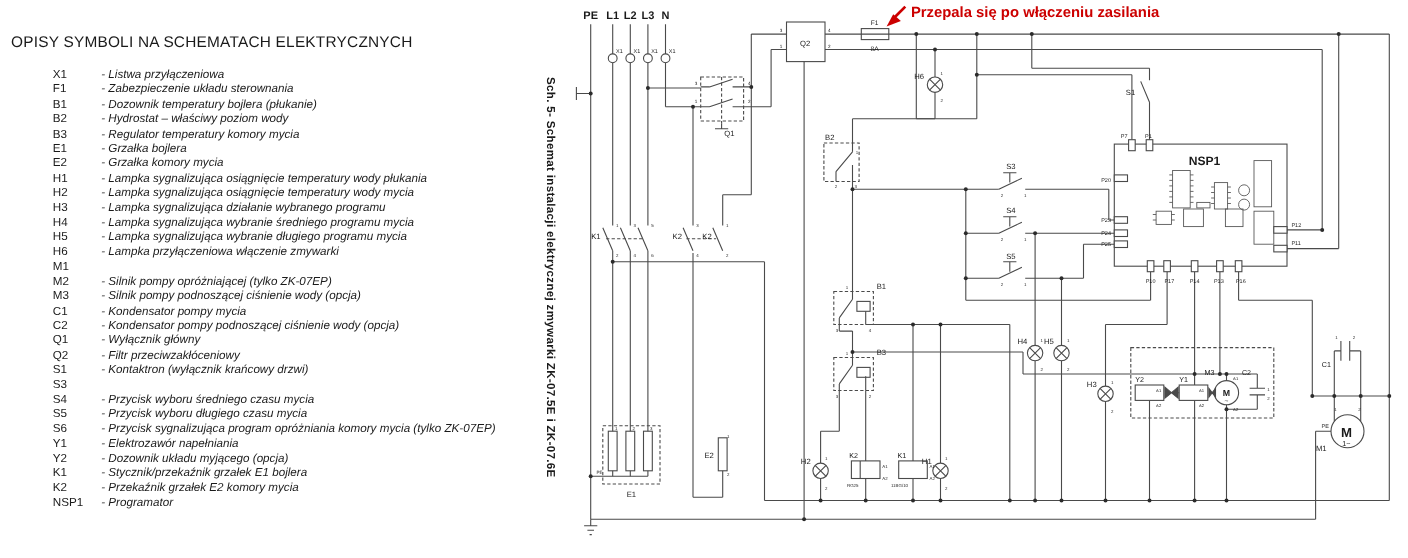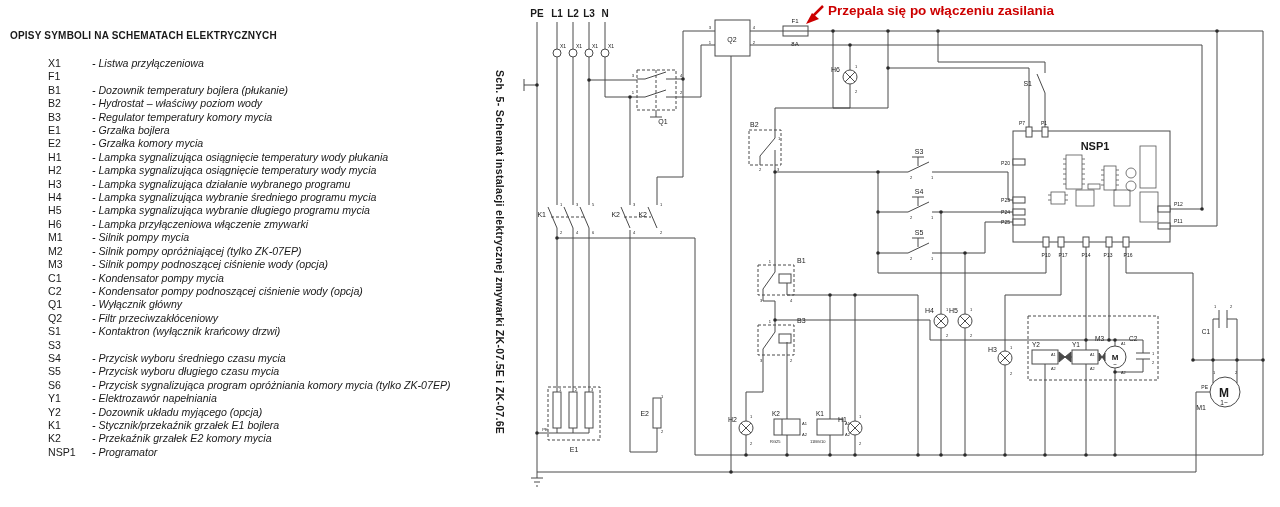--- a/index.html
+++ b/index.html
@@ -1,19 +1,19 @@
 <!DOCTYPE html>
 <html><head>
 <meta charset="utf-8">
 <style>
   html,body{margin:0;padding:0;background:#ffffff;width:1280px;height:507px;overflow:hidden;
     font-family:"Liberation Sans", sans-serif;}
   #stage{position:relative;width:1280px;height:507px;background:#fff;}
   .legend{position:absolute;left:10px;top:30px;width:482px;color:#1a1a1a;}
-  .legend-title{font-size:10px;font-weight:bold;letter-spacing:.2px;margin:0 0 16px 0;}
+  .legend-title{font-size:14px;font-weight:normal;letter-spacing:.2px;margin:0 0 16px 0;}
   .legend-rows{font-size:10.6px;line-height:13.4px;}
   .legend-row{display:flex;}
   .legend-sym{width:44px;margin-left:38px;flex:none;}
   .legend-desc{flex:1;font-style:italic;}
   .caption{position:absolute;left:494px;top:70px;height:380px;
     writing-mode:vertical-rl;font-size:10.5px;font-weight:bold;color:#1a1a1a;letter-spacing:.3px;}
   svg{position:absolute;left:0;top:0;}
   svg text{font-family:"Liberation Sans", sans-serif;}
 </style>
 </head>
@@ -22,20 +22,21 @@
 
   <div class="legend">
     <div class="legend-title">OPISY SYMBOLI NA SCHEMATACH ELEKTRYCZNYCH</div>
     <div class="legend-rows">
         <div class="legend-row">
           <span class="legend-sym">X1</span>
           <span class="legend-desc">- Listwa przyłączeniowa</span>
         </div>
         <div class="legend-row">
           <span class="legend-sym">F1</span>
+          <span class="legend-desc">- Zabezpieczenie układu sterownania</span>
         </div>
         <div class="legend-row">
           <span class="legend-sym">B1</span>
           <span class="legend-desc">- Dozownik temperatury bojlera (płukanie)</span>
         </div>
         <div class="legend-row">
           <span class="legend-sym">B2</span>
           <span class="legend-desc">- Hydrostat – właściwy poziom wody</span>
         </div>
         <div class="legend-row">
@@ -69,21 +70,20 @@
         <div class="legend-row">
           <span class="legend-sym">H5</span>
           <span class="legend-desc">- Lampka sygnalizująca wybranie długiego programu mycia</span>
         </div>
         <div class="legend-row">
           <span class="legend-sym">H6</span>
           <span class="legend-desc">- Lampka przyłączeniowa włączenie zmywarki</span>
         </div>
         <div class="legend-row">
           <span class="legend-sym">M1</span>
-          <span class="legend-desc">- Silnik pompy mycia</span>
         </div>
         <div class="legend-row">
           <span class="legend-sym">M2</span>
           <span class="legend-desc">- Silnik pompy opróżniającej (tylko ZK-07EP)</span>
         </div>
         <div class="legend-row">
           <span class="legend-sym">M3</span>
           <span class="legend-desc">- Silnik pompy podnoszącej ciśnienie wody (opcja)</span>
         </div>
         <div class="legend-row">

